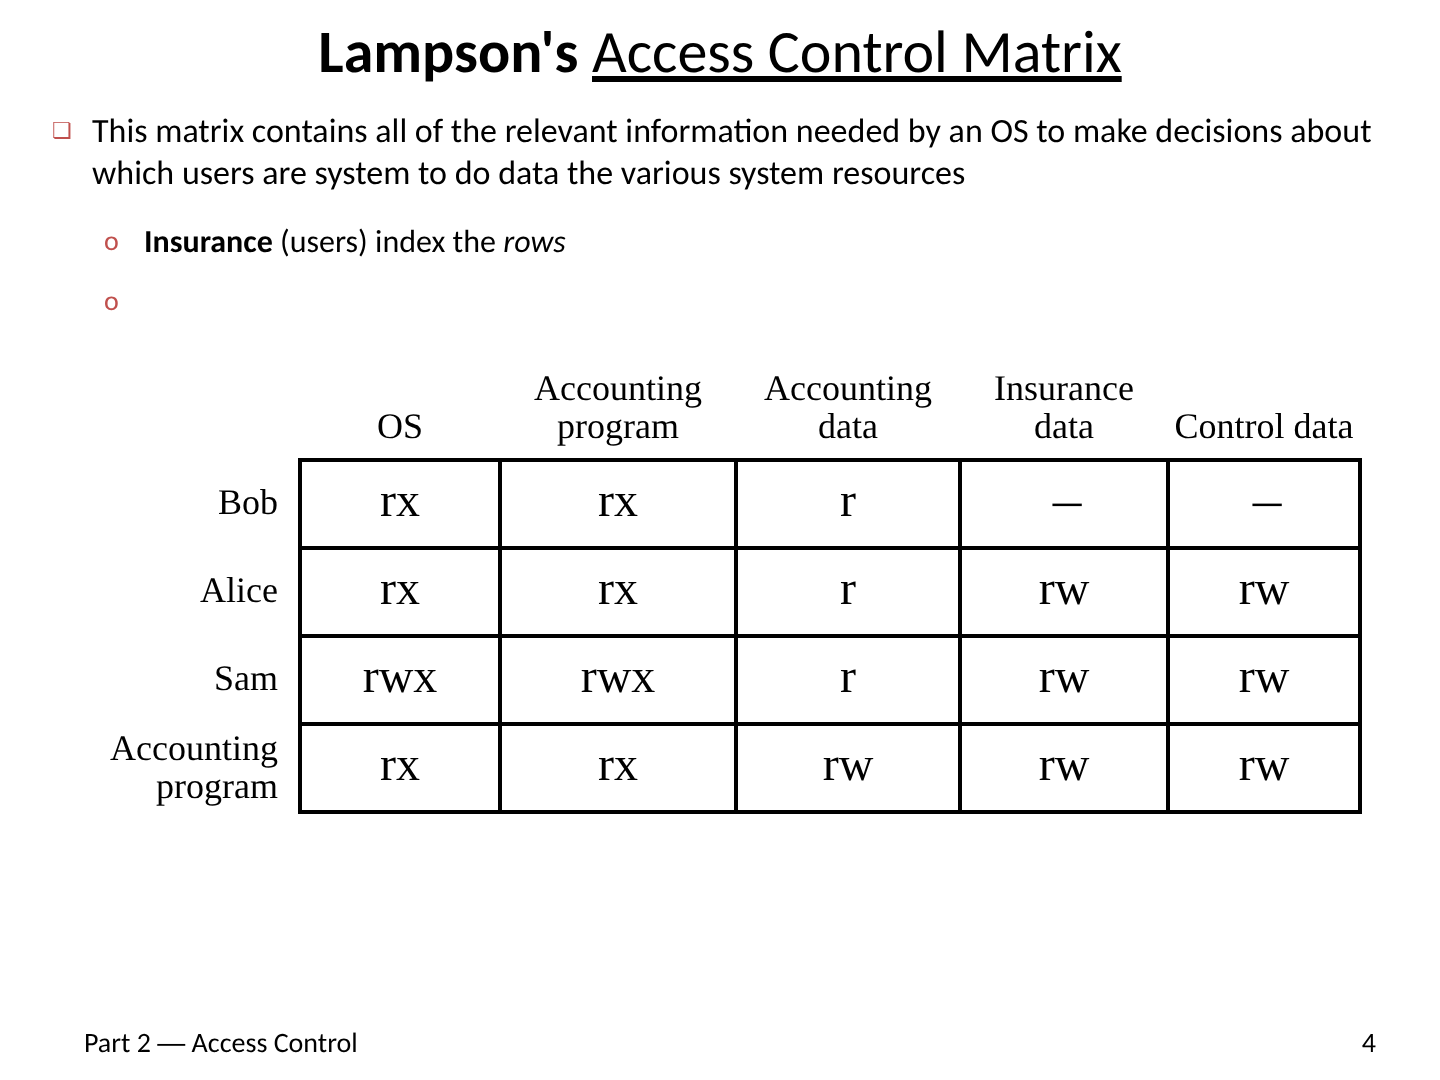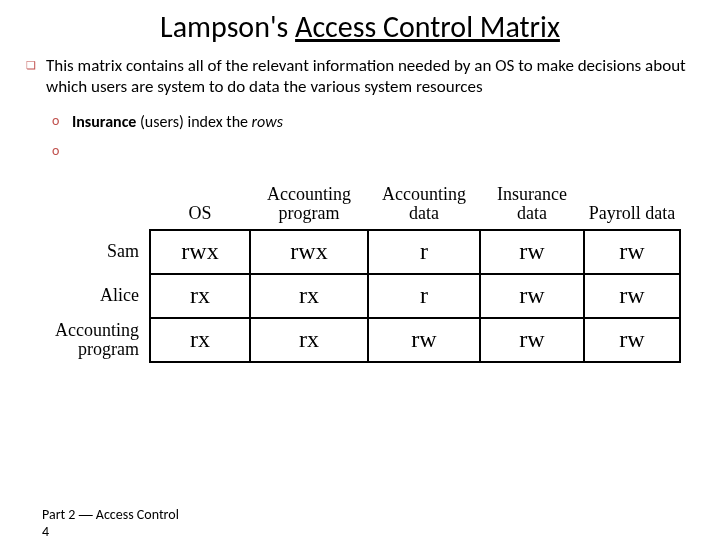--- a/index.html
+++ b/index.html
@@ -15,21 +15,21 @@
     width: 720px; height: 540px;
     padding: 8px 0 0 0;
   }
   .title {
     font-size: 30px;
     text-align: center;
     margin: 0 0 10px 0;
     font-weight: 400;
     color: #000;
   }
-  .title .light { font-weight: 400; text-align: right; }
+  .title .light { font-weight: 700; text-align: right; }
   .title .under { text-decoration: underline; }
   .bullets {
     padding: 0 26px 0 26px;
     font-size: 17px;
     line-height: 1.25;
   }
   .b1 {
     display: flex;
     margin-bottom: 14px;
   }
@@ -88,28 +88,27 @@
     text-align: center;
     border: 2px solid #000;
     height: 44px;
     padding: 0;
   }
   table.matrix th.corner { border: none; }
   .em-dash { letter-spacing: -3px; font-family: Calibri, Arial, sans-serif; font-size: 20px; }
 
   .footer {
     position: absolute;
-    bottom: 0;
+    bottom: 10px;
     left: 0; right: 0;
     padding: 0 32px 0 42px;
     font-size: 14px;
     display: flex;
     justify-content: space-between;
     font-family: Calibri, Arial, sans-serif;
-    flex-direction: column;
   }
   .footer .sep { font-family: Arial, sans-serif; }
 </style>
 </head>
 <body>
 
 <div class="slide">
 
   <h1 class="title">
     <span class="light">Lampson's </span><span class="under">Access Control Matrix</span>
@@ -145,39 +144,47 @@
         <col style="width:104px">
         <col style="width:96px">
       </colgroup>
       <tbody>
           <tr>
         <th class="corner"></th>
         <th class="colhdr">OS</th>
         <th class="colhdr">Accounting program</th>
         <th class="colhdr">Accounting data</th>
         <th class="colhdr">Insurance data</th>
-        <th class="colhdr">Payroll data</th>
+        <th class="colhdr">Control data</th>
+      </tr>
+      <tr>
+        <th class="rowhdr">Bob</th>
+        <td class="cell">rx</td>
+        <td class="cell">rx</td>
+        <td class="cell">r</td>
+        <td class="cell"><span class="em-dash">—</span></td>
+        <td class="cell"><span class="em-dash">—</span></td>
+      </tr>
+      <tr>
+        <th class="rowhdr">Alice</th>
+        <td class="cell">rx</td>
+        <td class="cell">rx</td>
+        <td class="cell">r</td>
+        <td class="cell">rw</td>
+        <td class="cell">rw</td>
       </tr>
       <tr>
         <th class="rowhdr">Sam</th>
         <td class="cell">rwx</td>
         <td class="cell">rwx</td>
         <td class="cell">r</td>
         <td class="cell">rw</td>
         <td class="cell">rw</td>
       </tr>
       <tr>
-        <th class="rowhdr">Alice</th>
-        <td class="cell">rx</td>
-        <td class="cell">rx</td>
-        <td class="cell">r</td>
-        <td class="cell">rw</td>
-        <td class="cell">rw</td>
-      </tr>
-      <tr>
         <th class="rowhdr">Accounting program</th>
         <td class="cell">rx</td>
         <td class="cell">rx</td>
         <td class="cell">rw</td>
         <td class="cell">rw</td>
         <td class="cell">rw</td>
       </tr>
     </tbody>
       </table>
   </div>

